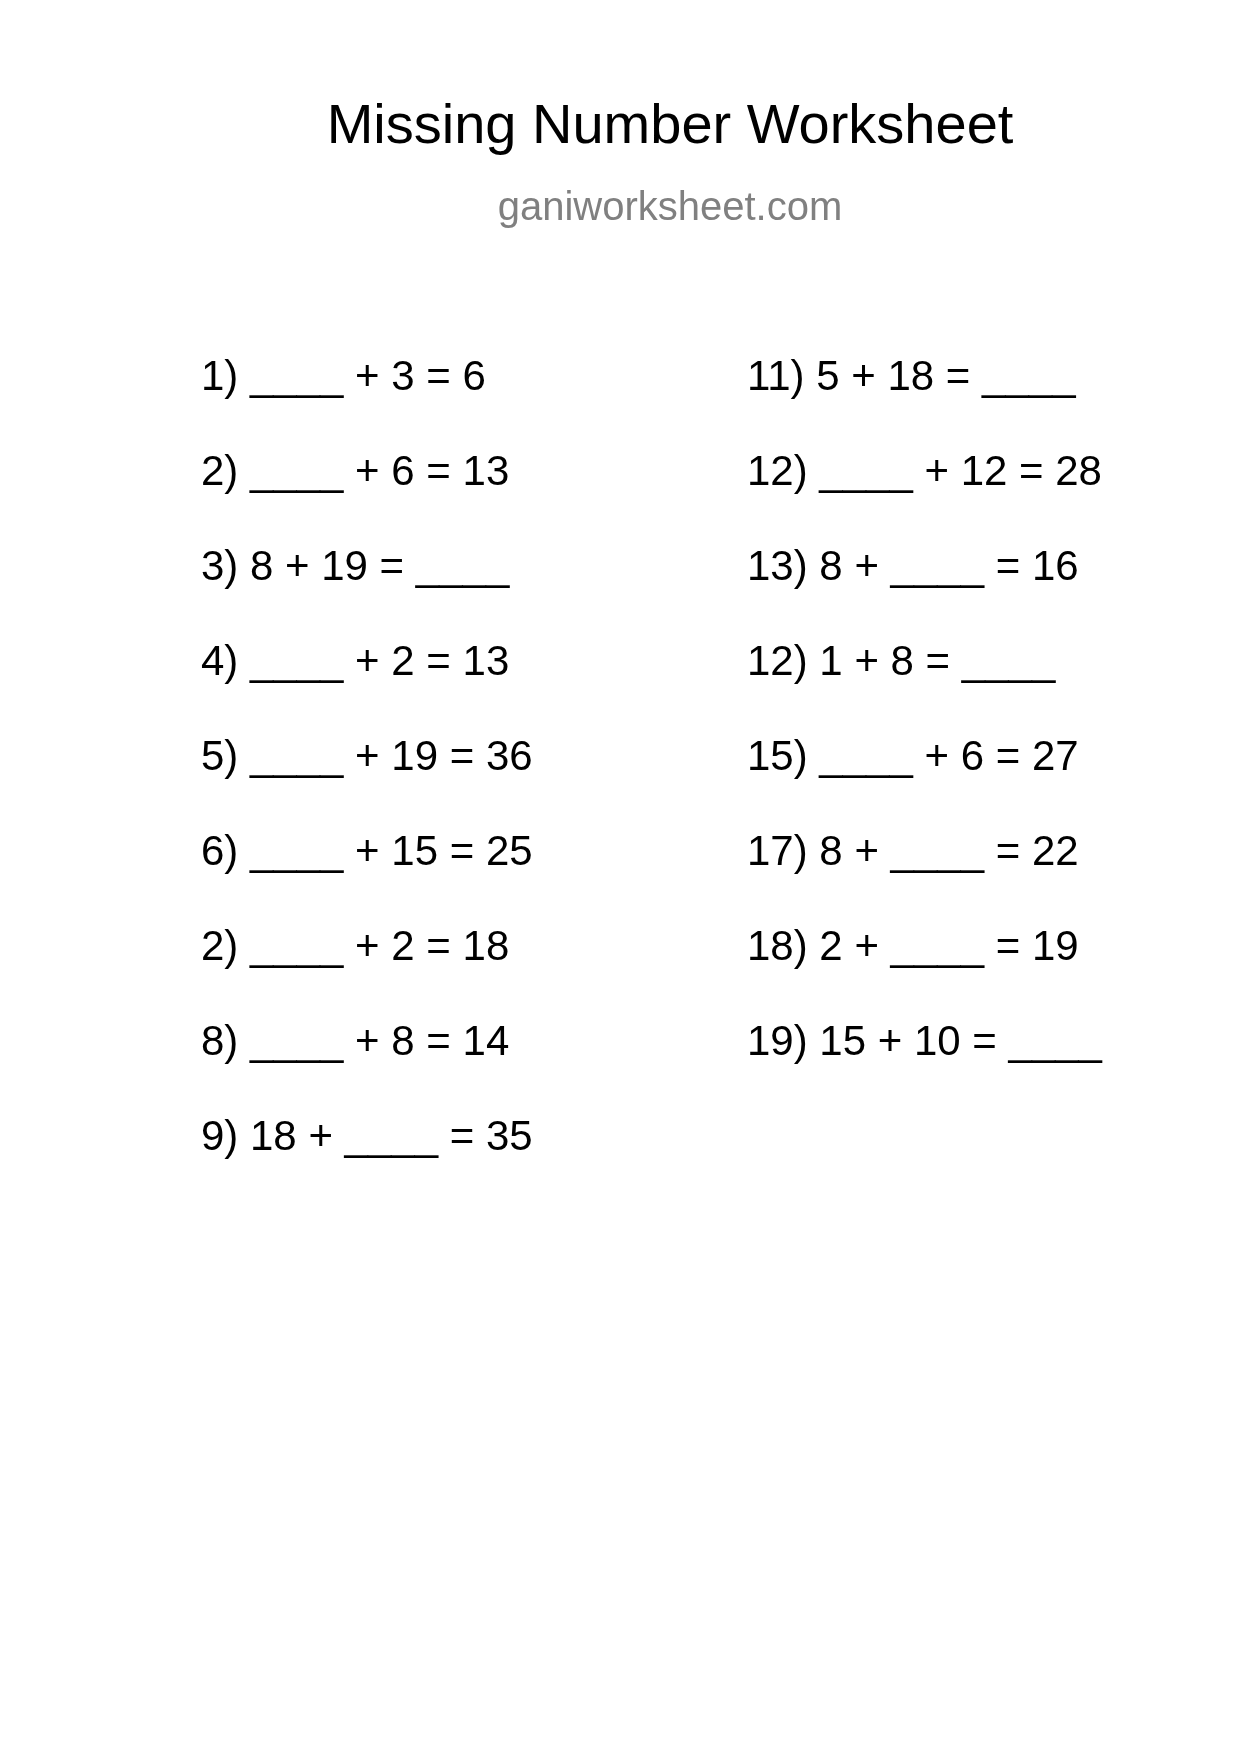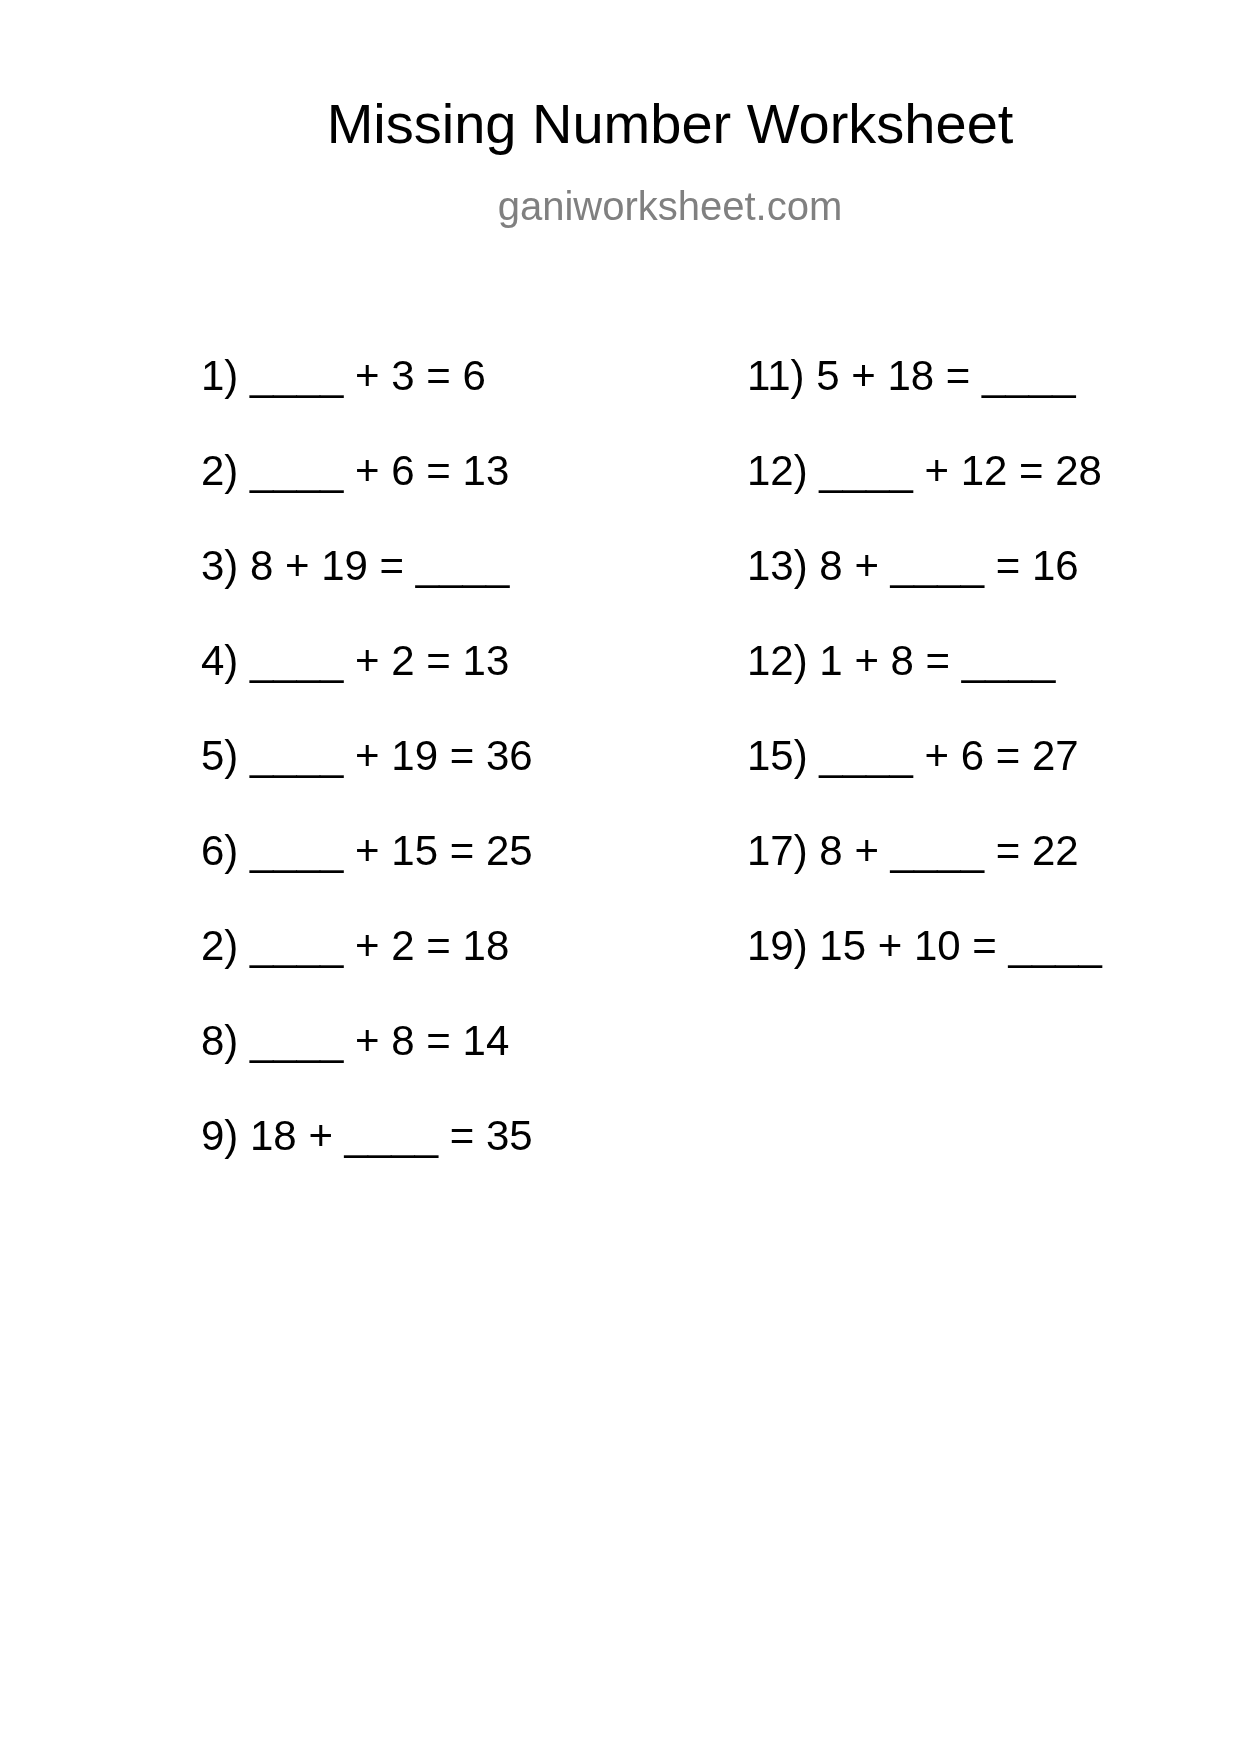--- a/index.html
+++ b/index.html
@@ -67,14 +67,15 @@
   <div class="problem">9) 18 + ____ = 35</div>
 </div>
 
 <div class="column col-right">
   <div class="problem">11) 5 + 18 = ____</div>
   <div class="problem">12) ____ + 12 = 28</div>
   <div class="problem">13) 8 + ____ = 16</div>
   <div class="problem">12) 1 + 8 = ____</div>
   <div class="problem">15) ____ + 6 = 27</div>
   <div class="problem">17) 8 + ____ = 22</div>
+  <div class="problem">18) 2 + ____ = 19</div>
   <div class="problem">19) 15 + 10 = ____</div>
 </div>
 
 </body></html>

